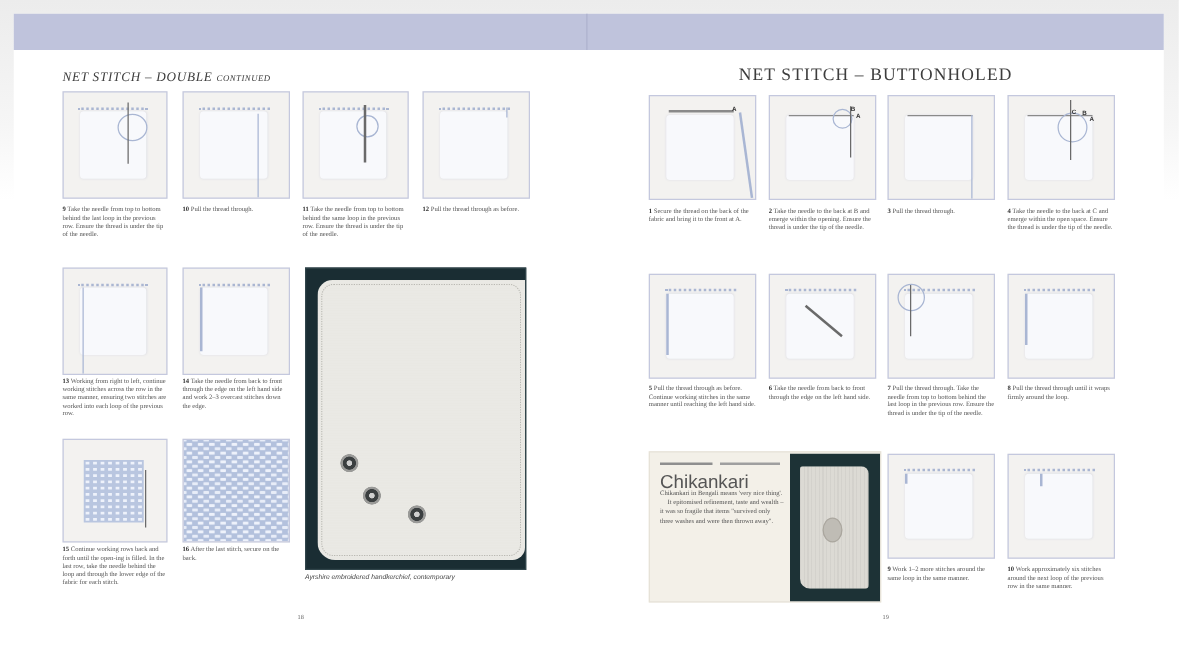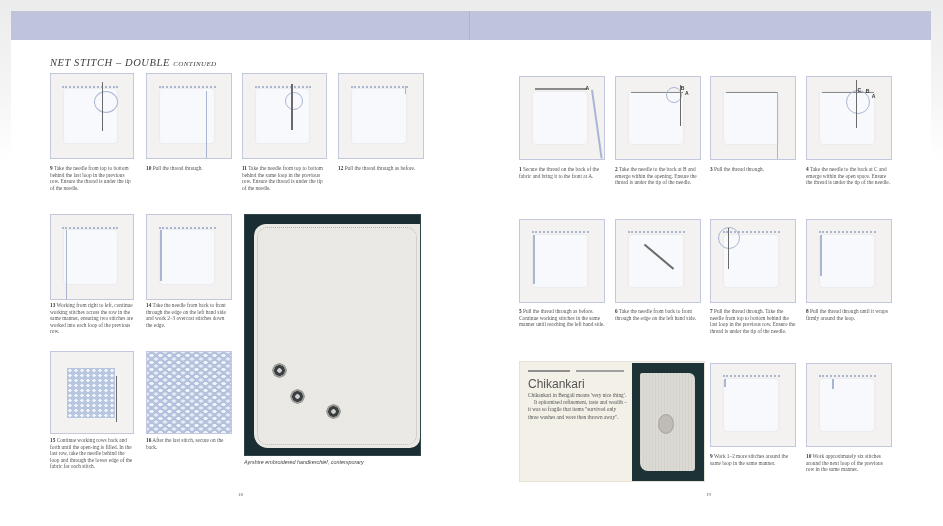--- a/index.html
+++ b/index.html
@@ -118,21 +118,21 @@
   .sidebar {
     position: absolute; left: 49px; top: 321px; width: 186px; height: 121px;
     background: #f3f0e8;
     border: 1px solid #e6e2d8;
   }
   .sidebar .bars { position: absolute; left: 8px; top: 8px; width: 100px; height: 3px; }
   .sidebar .bar1 { position: absolute; left: 0; top: 0; width: 42px; height: 2px; background: #8f8f8f; }
   .sidebar .bar2 { position: absolute; left: 48px; top: 0; width: 48px; height: 2px; background: #9f9f9f; }
   .sidebar .heading {
     position: absolute; left: 8px; top: 15px;
-    font-family: "Liberation Sans", sans-serif; font-size: 12px; color: #555;
+    font-family: "Liberation Sans", sans-serif; font-size: 15px; color: #555;
   }
   .sidebar .body {
     position: absolute; left: 8px; top: 30px; width: 100px;
     font-size: 5.3px; line-height: 7.2px; color: #555;
   }
   .sidebar .body p.indent { text-indent: 6px; }
   .sidebar .photo-panel {
     position: absolute; left: 112px; top: 1px; width: 72px; height: 118px;
     background: #1d3236;
   }
@@ -237,20 +237,21 @@
       <div class="eyelet" style="left:27px;top:148px;"></div>
       <div class="eyelet" style="left:45px;top:174px;"></div>
       <div class="eyelet" style="left:81px;top:189px;"></div>
     </div>
     <div class="hanky-caption" style="top:419px;">Ayrshire embroidered handkerchief, contemporary</div>
 
     <div class="pagenum" style="left:227px;">18</div>
   </div>
 
   <div class="page right">
+    <div class="title right">NET STITCH – BUTTONHOLED</div>
 
     <div class="photo" style="left:49px;top:36px;width:86px;height:84px;">
       <div class="fabric"></div>
       <div class="thread-v" style="left:18%;top:14%;width:62%;height:1.5px;background:#8a8a8a;"></div>
       <div class="thread-v" style="left:84%;top:16%;height:84%;transform:rotate(-8deg);transform-origin:top;"></div>
       <span class="lbl" style="left:78%;top:10%;">A</span>
     </div>
     <div class="caption" style="left:49px;top:126px;width:86px;">
       <b>1</b> <span>Secure the thread on the back of the fabric and bring it to the front at A.</span>
     </div>

